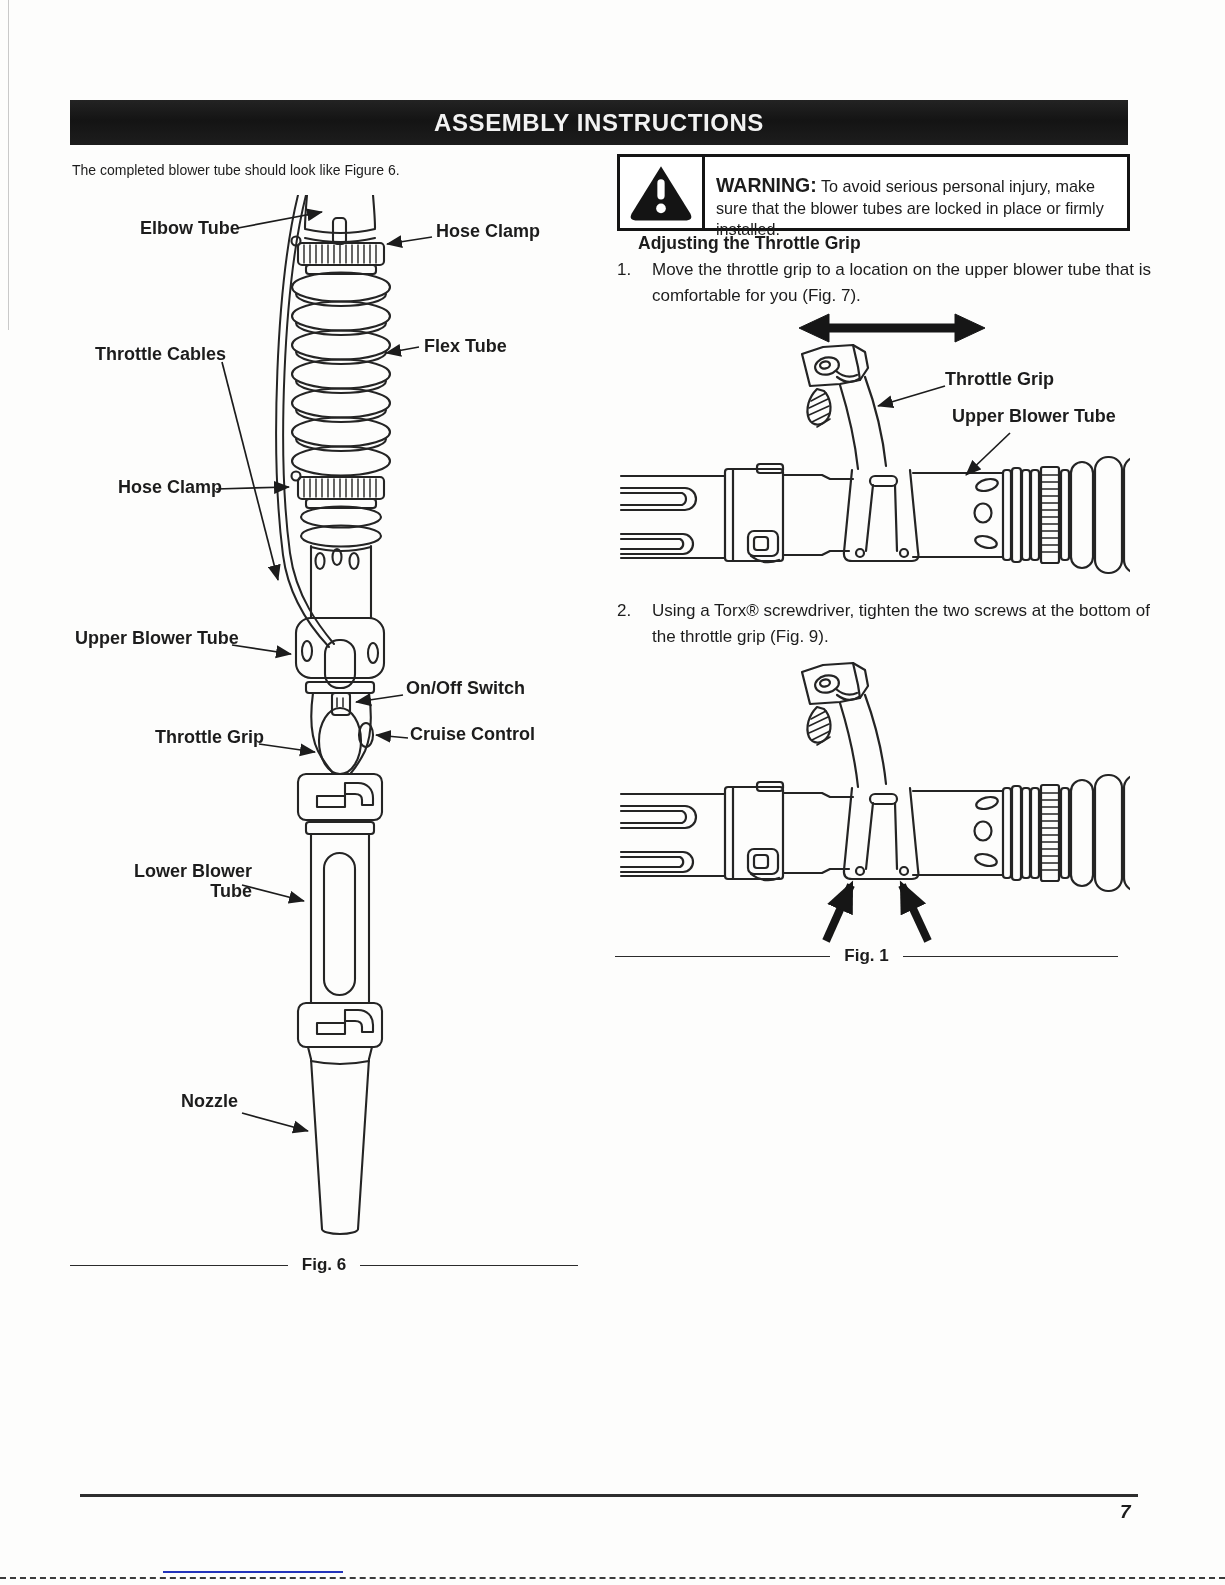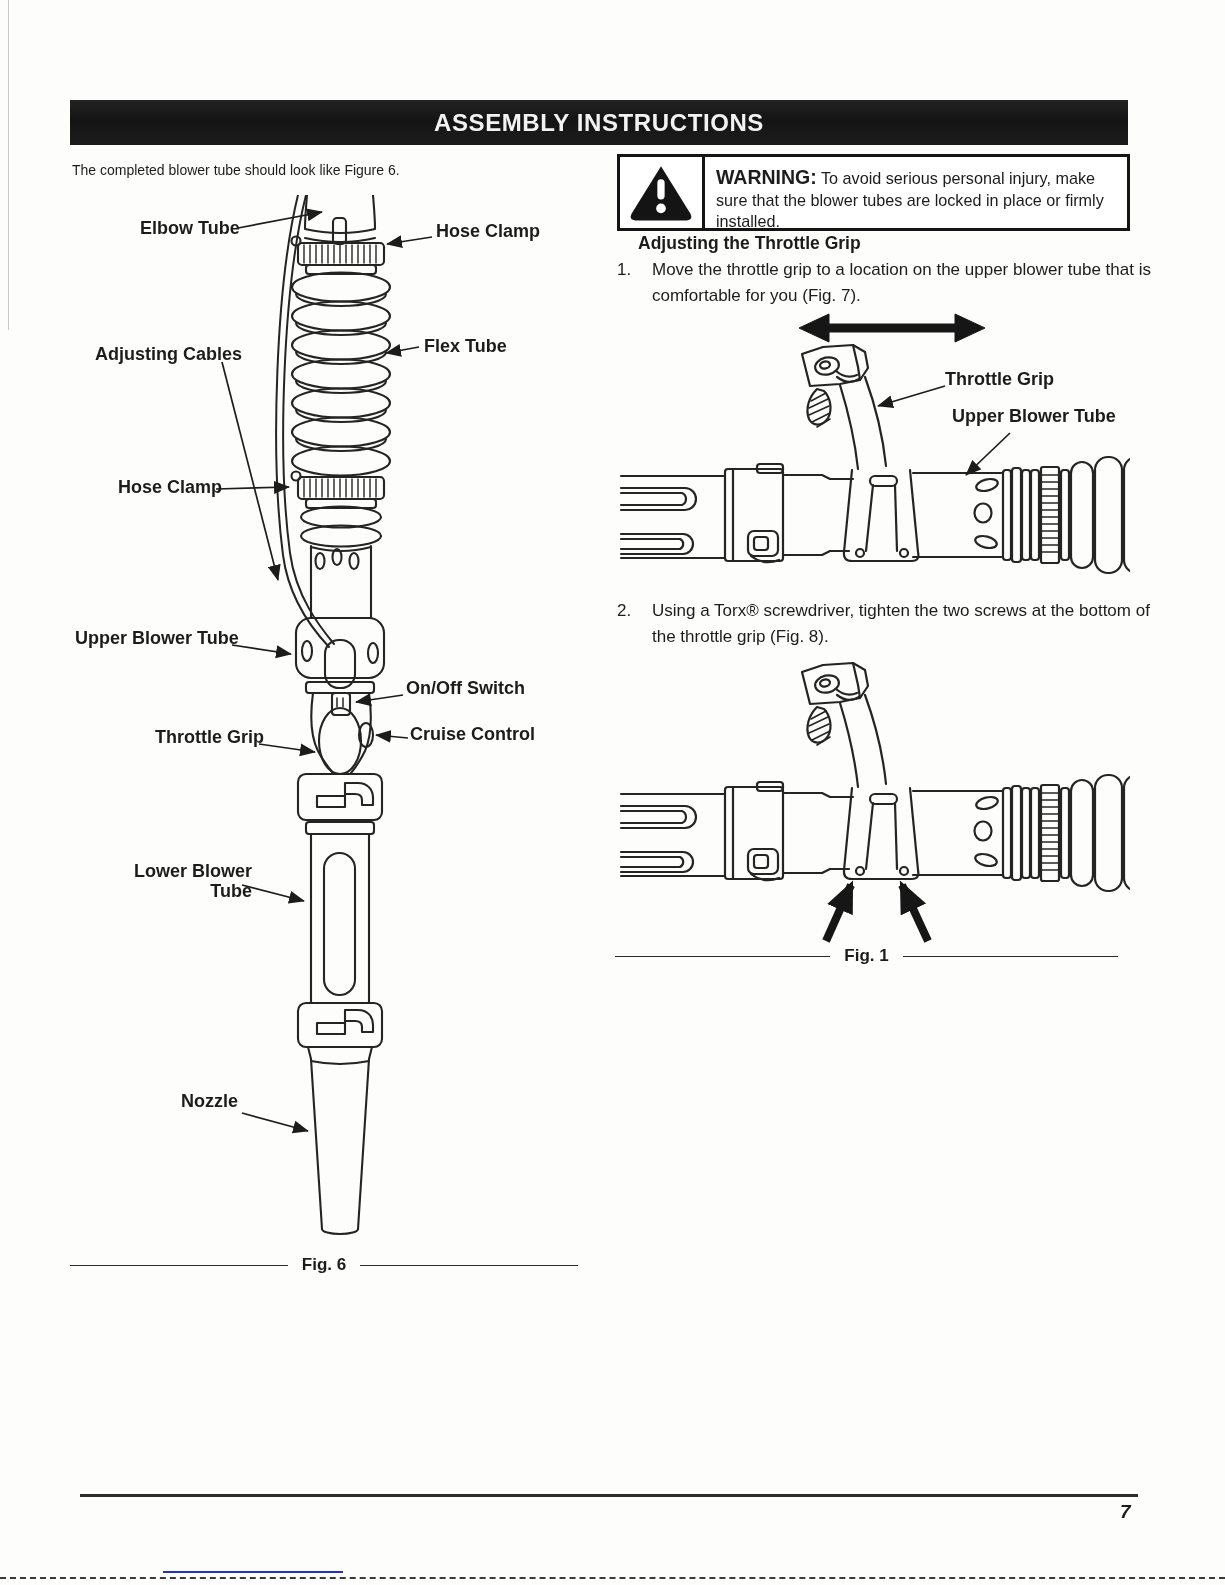--- a/index.html
+++ b/index.html
@@ -18,21 +18,21 @@
   .lbl{position:absolute;font-size:18px;font-weight:bold;white-space:nowrap;line-height:1.1;}
   .lbl.center{white-space:normal;text-align:right;margin-left:9px;}
   .figcap{position:absolute;display:flex;align-items:center;font-size:17px;font-weight:bold;}
   .figcap .ln{flex:1;height:0;border-top:1.8px solid #2b2b2b;}
   .figcap .cap{margin:0 14px;flex:none;}
   .warning-box{
     position:absolute;left:617px;top:154px;width:513px;height:77px;
     border:3px solid #141414;display:flex;background:#fff;box-sizing:border-box;
   }
   .warn-icon-cell{width:82px;flex:none;display:flex;align-items:center;justify-content:center;border-right:3px solid #141414;}
-  .warn-text{padding:8px 8px 4px 11px;font-size:16.2px;line-height:1.3;}
+  .warn-text{padding:16px 8px 4px 11px;font-size:16.2px;line-height:1.3;}
   .warn-title{font-weight:bold;font-size:19.5px;}
   .sec-heading{position:absolute;left:638px;top:233px;font-size:17.5px;font-weight:bold;white-space:nowrap;}
   .step{position:absolute;left:617px;display:flex;font-size:17px;line-height:1.55;}
   .step-num{width:35px;flex:none;}
   .step-text{width:500px;}
   svg.fig{position:absolute;overflow:hidden;}
   .foot-rule{position:absolute;left:80px;top:1494px;width:1058px;height:0;border-top:3px solid #2e2e2e;}
   .page-num{position:absolute;left:1120px;top:1501px;font-size:19px;font-weight:bold;font-style:italic;}
   .blue-mark{position:absolute;left:163px;top:1571px;width:180px;height:0;border-top:2px solid #2233bb;}
   .bottom-dashed{position:absolute;left:0;top:1577px;width:1225px;height:0;border-top:2.5px dashed #3a3a3a;}
@@ -213,21 +213,21 @@
       <path d="M333,500 L286,507" marker-end="url(#ah)"></path>
       <path d="M189,549 L245,557" marker-end="url(#ah)"></path>
       <path d="M338,543 L306,540" marker-end="url(#ah)"></path>
       <path d="M172,690 L234,706" marker-end="url(#ah)"></path>
       <path d="M172,918 L238,936" marker-end="url(#ah)"></path>
     </g>
   </svg>
 
   <div class="lbl" style="left:140px;top:219px">Elbow Tube</div>
   <div class="lbl" style="left:436px;top:222px">Hose Clamp</div>
-  <div class="lbl" style="left:95px;top:345px">Adjusting Cables</div>
+  <div class="lbl" style="left:95px;top:345px">Throttle Cables</div>
   <div class="lbl" style="left:424px;top:337px">Flex Tube</div>
   <div class="lbl" style="left:118px;top:478px">Hose Clamp</div>
   <div class="lbl" style="left:75px;top:629px">Upper Blower Tube</div>
   <div class="lbl" style="left:406px;top:679px">On/Off Switch</div>
   <div class="lbl" style="left:155px;top:728px">Throttle Grip</div>
   <div class="lbl" style="left:410px;top:725px">Cruise Control</div>
   <div class="lbl center" style="left:123px;top:862px;width:120px">Lower Blower Tube</div>
   <div class="lbl" style="left:181px;top:1092px">Nozzle</div>
 
   <div class="figcap" style="left:70px;top:1255px;width:508px">
@@ -269,21 +269,21 @@
       <path d="M395,128 L351,170" marker-end="url(#ah)"></path>
     </g>
   </svg>
 
   <div class="lbl" style="left:945px;top:370px">Throttle Grip</div>
   <div class="lbl" style="left:952px;top:407px">Upper Blower Tube</div>
 
 
   <div class="step" style="top:598px">
     <span class="step-num">2.</span>
-    <span class="step-text">Using a Torx® screwdriver, tighten the two screws at the bottom of the throttle grip (Fig. 8).</span>
+    <span class="step-text">Using a Torx® screwdriver, tighten the two screws at the bottom of the throttle grip (Fig. 9).</span>
   </div>
 
   <svg class="fig" style="left:615px;top:648px" width="515" height="295" viewBox="0 0 515 295">
     <use href="#tube-assembly" transform="translate(0,-25)"></use>
     <g fill="none" stroke="#161616" stroke-width="8">
       <path d="M211,293 L236,237" marker-end="url(#ahb)"></path>
       <path d="M313,293 L287,237" marker-end="url(#ahb)"></path>
     </g>
   </svg>
 

